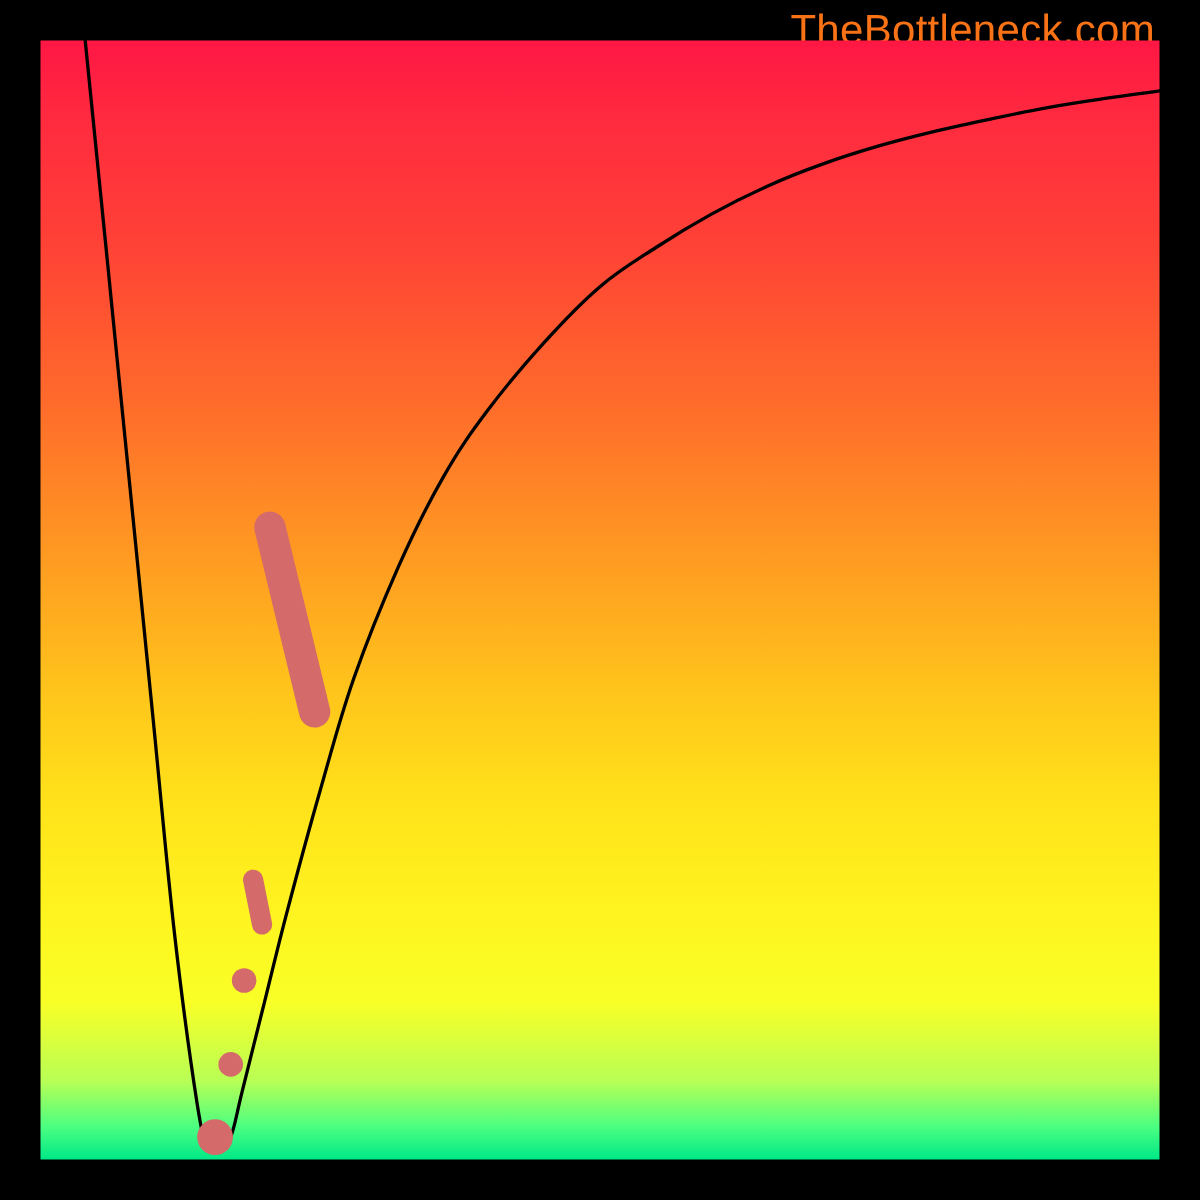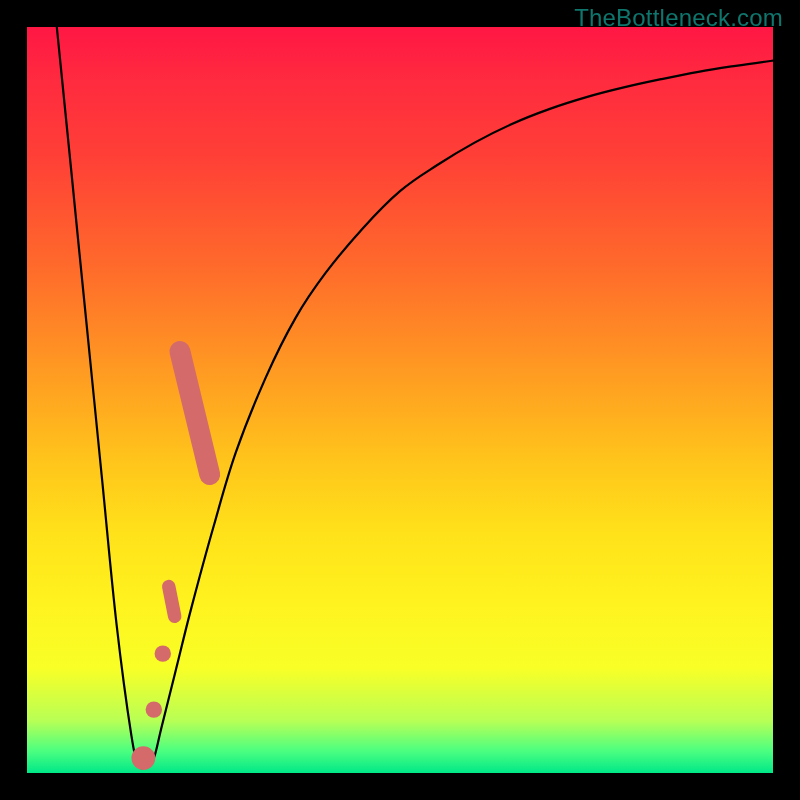--- a/index.html
+++ b/index.html
@@ -38,23 +38,23 @@
       #fff41f 78%,
       #f8ff27 86%,
       #b8ff55 93%,
       #4dff80 97%,
       #00e888 100%
     );
   }
   .attribution {
     position: absolute;
     top: 4px;
-    right: 17px;
-    color: #0f766e;
-    font-size: 24px;
+    right: 30px;
+    color: #f97316;
+    font-size: 28px;
     letter-spacing: 0.2px;
     user-select: none;
   }
   svg.curve {
     position: absolute;
     left: 0;
     top: 0;
     width: 746px;
     height: 746px;
     overflow: visible;

